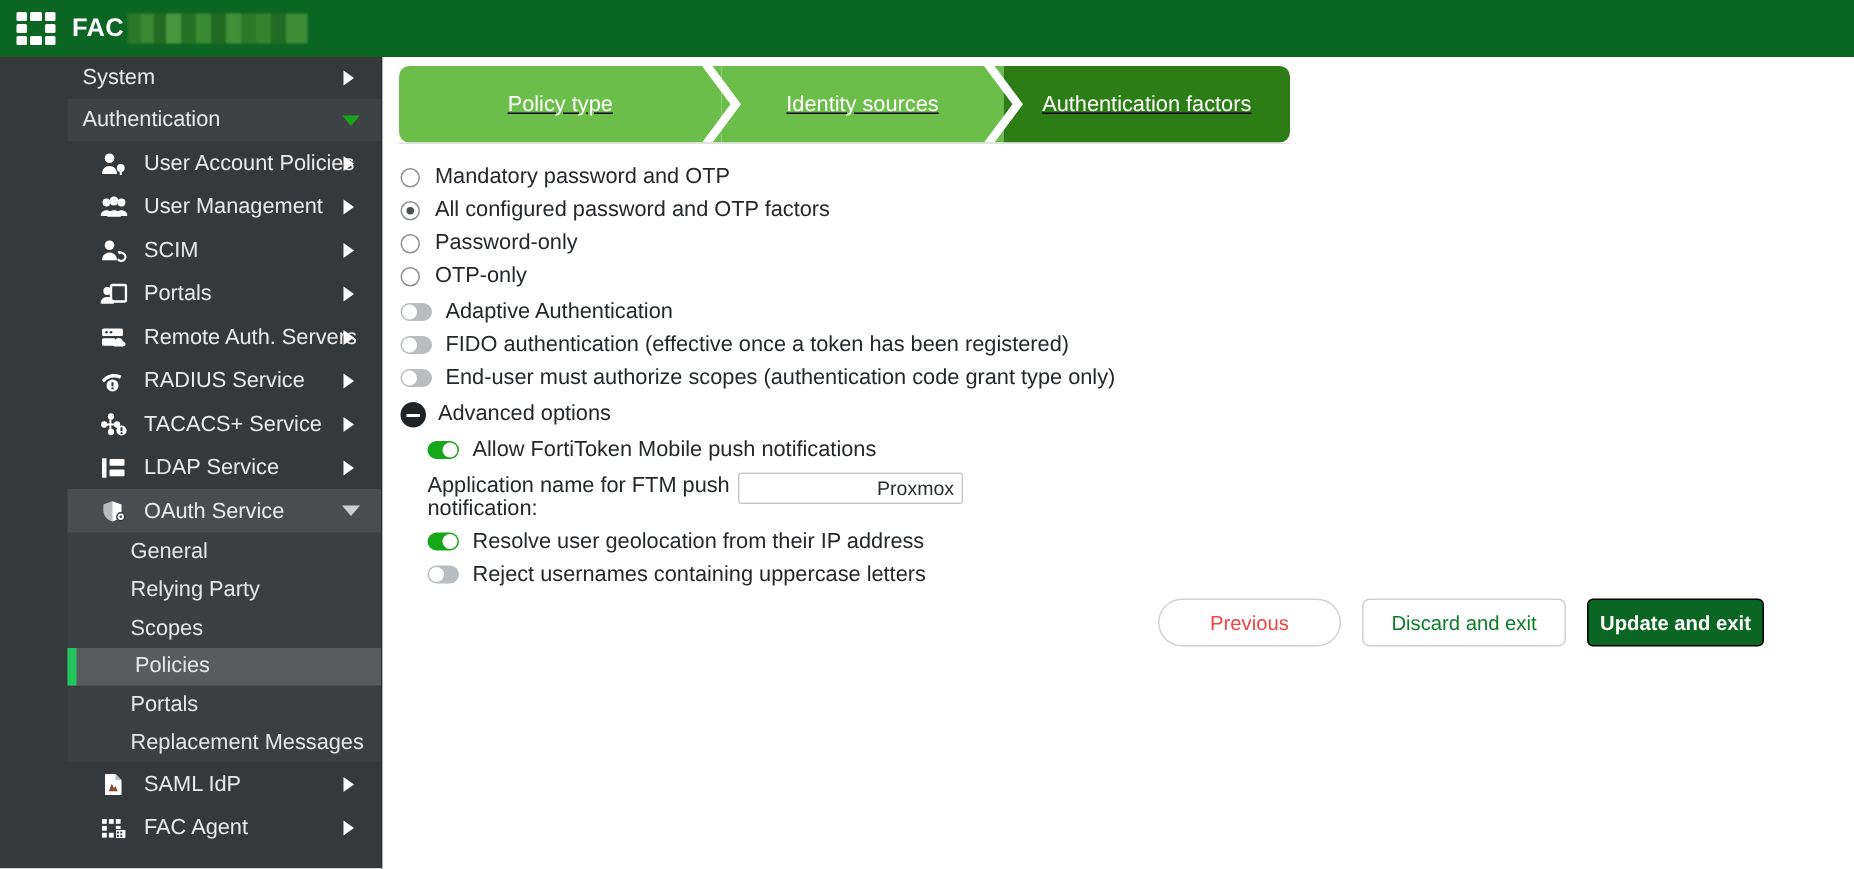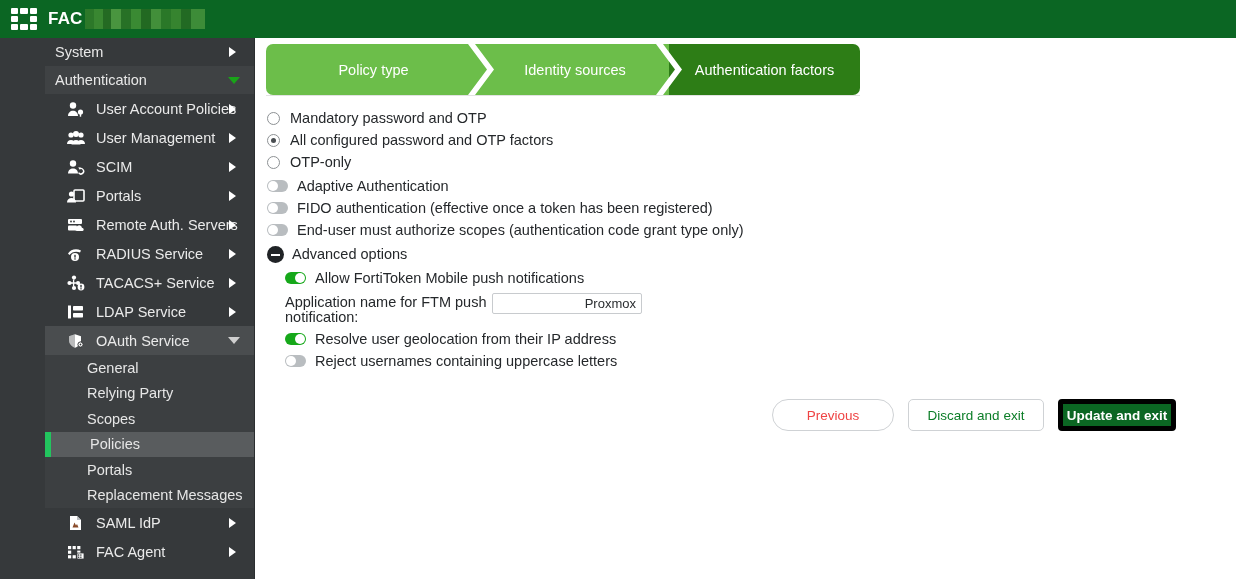--- a/index.html
+++ b/index.html
@@ -142,20 +142,21 @@
 
   
   #wizard {
     position: relative;
     margin: 6px 11px 0 11px;
     height: 51px;
     display: flex;
     border-radius: 7px;
     overflow: hidden;
     width: 594px;
+    text-decoration: underline;
   }
   .wstep {
     position: relative;
     display: flex; align-items: center; justify-content: center;
     color: #ffffff;
     font-size: 14.5px;
     height: 51px;
     cursor: pointer;
   }
   .wstep.s1 { background: #6cbe4a; width: 215px; }
@@ -282,21 +283,21 @@
   }
   .btn-discard {
     width: 136px;
     border: 1px solid #cfd2d5;
     border-radius: 5px;
     background: #ffffff;
     color: #0b7d27;
   }
   .btn-update {
     width: 118px;
-    border: 5px solid #000000;
+    border: 1px solid #000000;
     border-radius: 4px;
     background: #0b6623;
     color: #ffffff;
     font-weight: bold;
   }
 </style>
 </head>
 <body>
 
 <div id="app">
@@ -538,20 +539,24 @@
         <div class="row row-r">
           <span class="radio"></span>
           <span class="radio-label">Mandatory password and OTP</span>
         </div>
         <div class="row row-r">
           <span class="radio on"></span>
           <span class="radio-label">All configured password and OTP factors</span>
         </div>
         <div class="row row-r">
           <span class="radio"></span>
+          <span class="radio-label">Password-only</span>
+        </div>
+        <div class="row row-r">
+          <span class="radio"></span>
           <span class="radio-label">OTP-only</span>
         </div>
       </div>
 
       <div class="toggles-group">
         <div class="row">
           <span class="toggle"></span>
           <span>Adaptive Authentication</span>
         </div>
         <div class="row">

